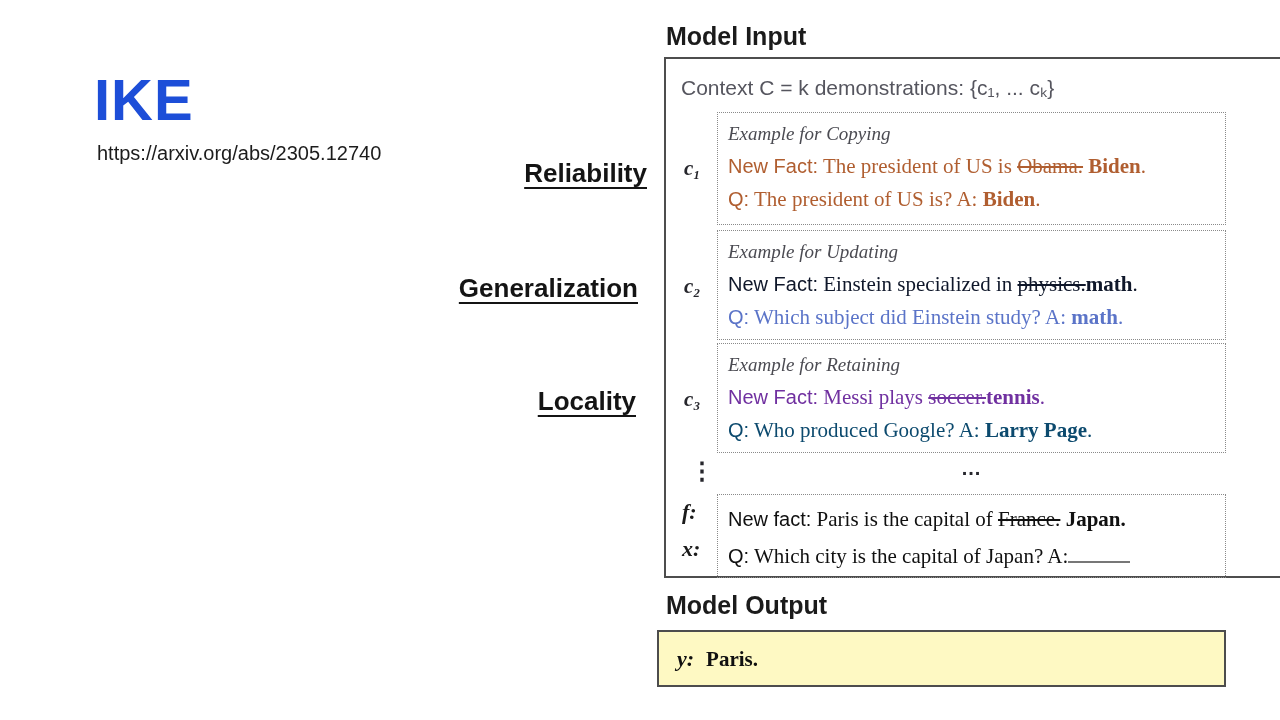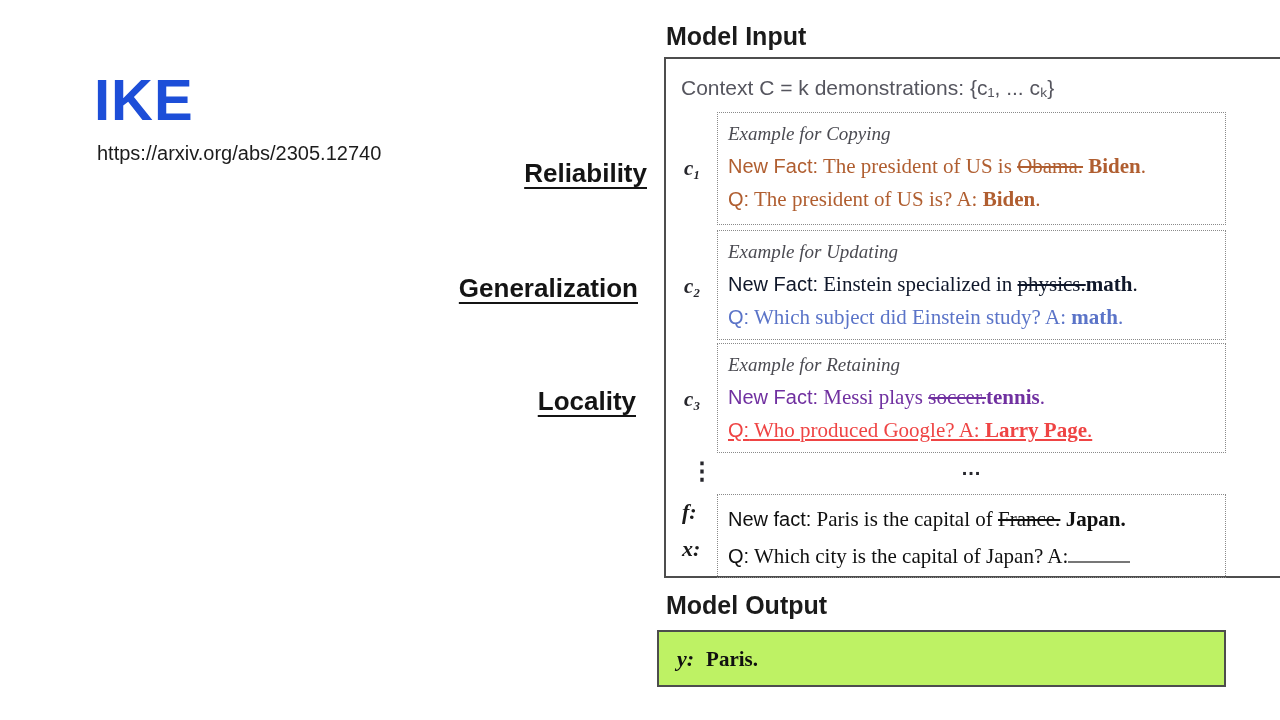--- a/index.html
+++ b/index.html
@@ -111,21 +111,21 @@
     color: #101010; white-space: nowrap;
   }
   .answer-blank {
     display: inline-block; width: 62px; height: 2px;
     border-bottom: 2px solid #777; vertical-align: baseline;
   }
 
   
   .output-box {
     left: 657px; top: 630px; width: 569px; height: 57px;
-    border: 2px solid #4d4d4d; background: #bef264;
+    border: 2px solid #4d4d4d; background: #fef9c3;
   }
   .output-line {
     position: absolute; left: 18px; top: 14px;
     font-family: "Liberation Serif", serif; font-size: 21px; color: #101010;
   }
   .y-label { font-style: italic; font-weight: 700; font-size: 22px; }
   .output-answer { font-weight: 700; margin-left: 12px; }
 </style>
 </head>
 <body>
@@ -160,21 +160,21 @@
         <div class="ex-line" style="color: #0f172a;"><span class="sans-label">New Fact:</span><span> Einstein specialized in </span><span class="struck">physics.</span><span class="boldnew">math</span><span>.</span></div>
         <div class="ex-line" style="color: rgb(91, 116, 200);"><span class="sans-label">Q:</span><span> Which subject did Einstein study? A: </span><span class="boldnew">math</span><span>.</span></div>
       </div>
     </div>
 
     <div class="ex-row row-ex3">
       <div class="c-label">c₃</div>
       <div class="ex-box">
         <div class="ex-header">Example for Retaining</div>
         <div class="ex-line" style="color: rgb(112, 48, 160);"><span class="sans-label">New Fact:</span><span> Messi plays </span><span class="struck">soccer.</span><span class="boldnew">tennis</span><span>.</span></div>
-        <div class="ex-line" style="color: #ef4444; text-decoration: underline;"><span class="sans-label">Q:</span><span> Who produced Google? A: </span><span class="boldnew">Larry Page</span><span>.</span></div>
+        <div class="ex-line" style="color: #0c4a6e;"><span class="sans-label">Q:</span><span> Who produced Google? A: </span><span class="boldnew">Larry Page</span><span>.</span></div>
       </div>
     </div>
 
     <div class="vdots">⋮</div>
     <div class="hdots">...</div>
 
     <div class="ex-row query-row">
       <div class="fx-label q-label-f">f:</div>
       <div class="fx-label q-label-x">x:</div>
       <div class="query-box">

